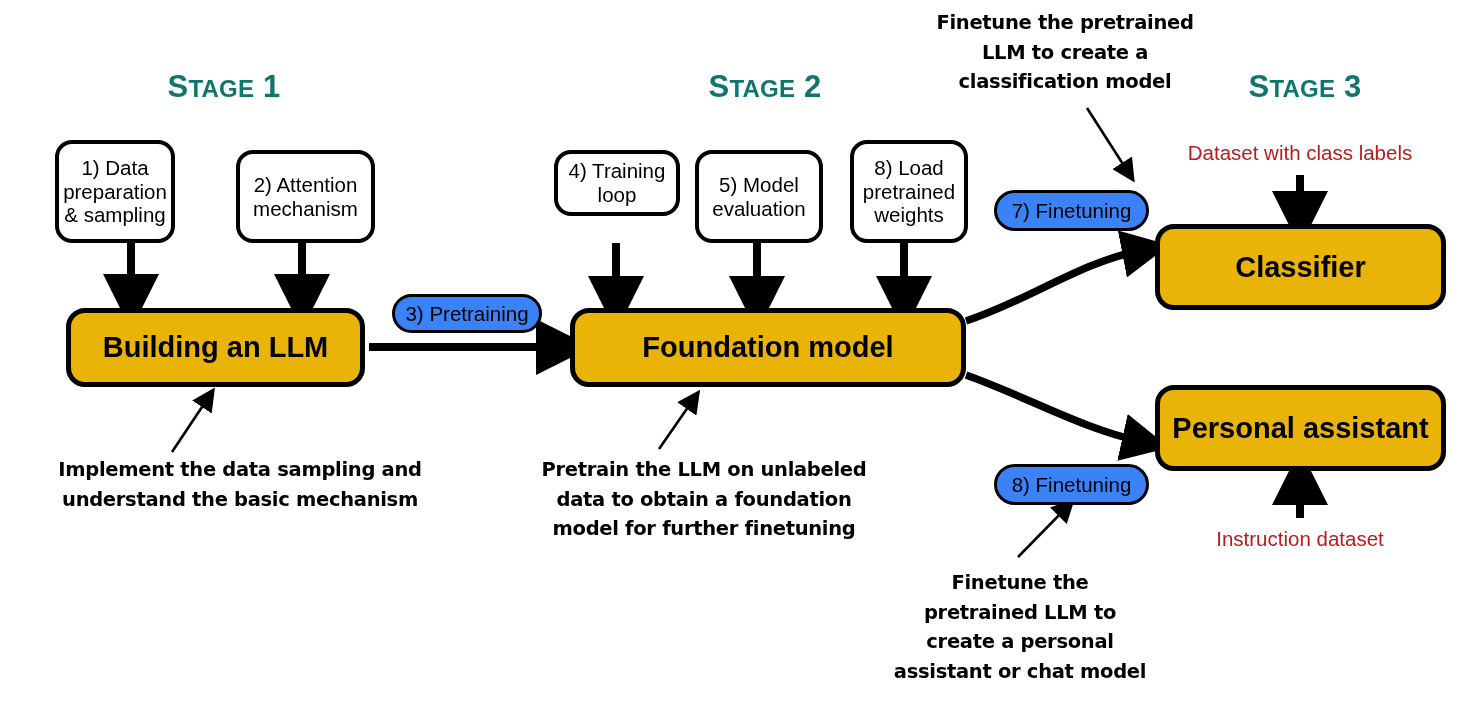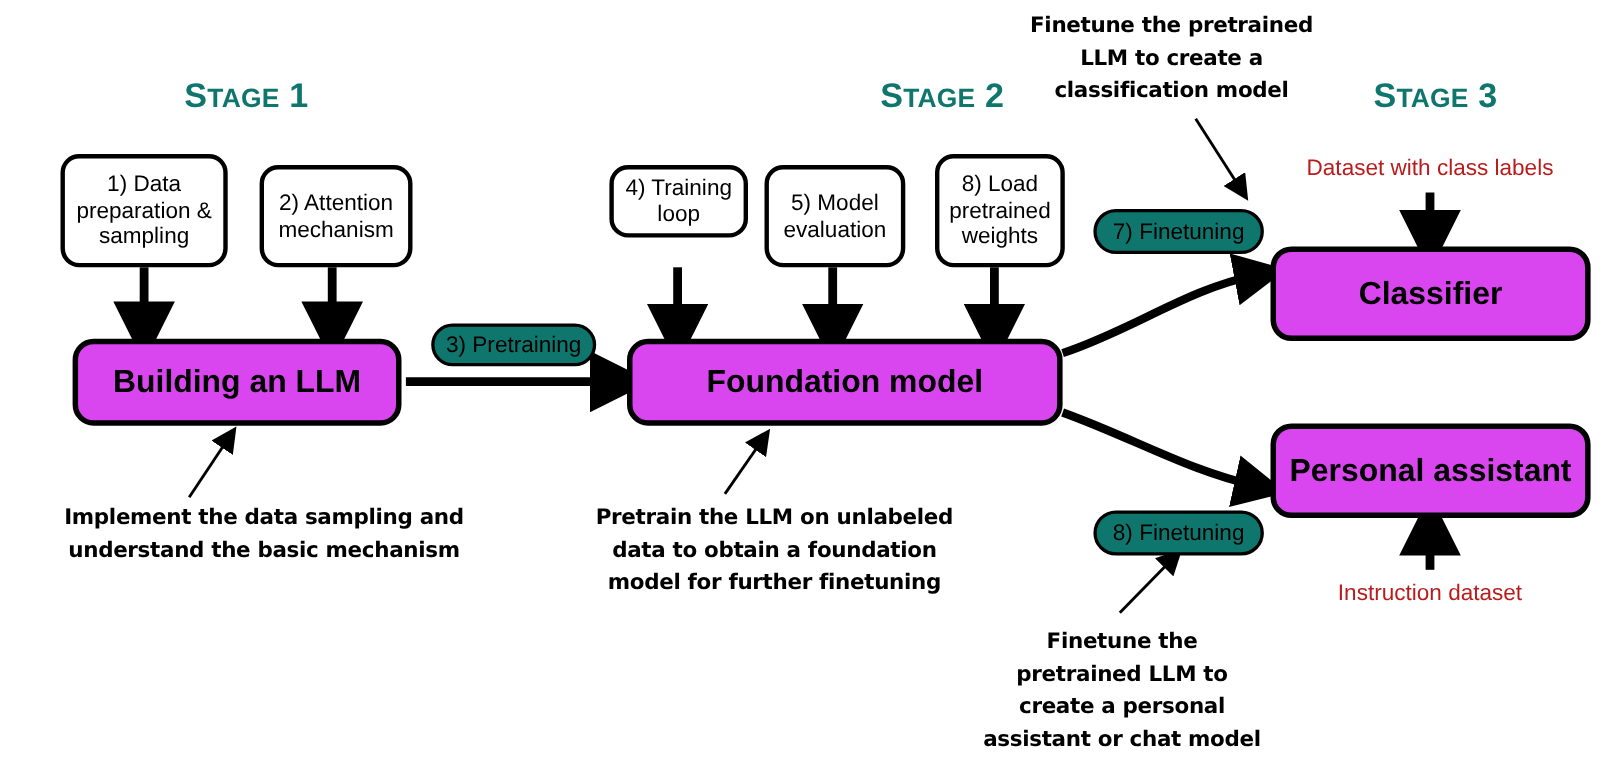--- a/index.html
+++ b/index.html
@@ -17,28 +17,28 @@
   .stage-title .cap{font-size:31px;}
   .stage-title .sc{font-size:24px;}
   .stage-title .num{font-size:31px;}
 
   .small-box{
     position:absolute;background:#ffffff;border:4px solid #000;border-radius:17px;
     display:flex;align-items:center;justify-content:center;text-align:center;
     font-size:20.5px;line-height:1.17;color:#000;box-sizing:border-box;padding:2px 6px;
   }
   .blue-box{
-    position:absolute;background:#d946ef;border:5px solid #000;border-radius:19px;
+    position:absolute;background:#eab308;border:5px solid #000;border-radius:19px;
     display:flex;align-items:center;justify-content:center;text-align:center;
     font-weight:bold;color:#000;box-sizing:border-box;
   }
   .blue-box.lg{font-size:29px;}
 
   .pill{
-    position:absolute;background:#0f766e;border:3.5px solid #000;border-radius:30px;
+    position:absolute;background:#3b82f6;border:3.5px solid #000;border-radius:30px;
     display:flex;align-items:center;justify-content:center;
     font-size:20.5px;color:#000;box-sizing:border-box;padding:0 10px;white-space:nowrap;
   }
 
   .caption{
     position:absolute;font-weight:bold;font-size:19.5px;line-height:1.52;
     color:#000;text-align:center;
     font-family:"DejaVu Sans","Liberation Sans",sans-serif;
     letter-spacing:-0.3px;
   }
@@ -86,28 +86,28 @@
 
     <line x1="172" y1="452" x2="208" y2="398" stroke="#000" stroke-width="2.6" marker-end="url(#ah-thin)"></line>
     <line x1="659" y1="449" x2="693" y2="400" stroke="#000" stroke-width="2.6" marker-end="url(#ah-thin)"></line>
     <line x1="1087" y1="108" x2="1128" y2="172" stroke="#000" stroke-width="2.6" marker-end="url(#ah-thin)"></line>
     <line x1="1018" y1="557" x2="1066" y2="508" stroke="#000" stroke-width="2.6" marker-end="url(#ah-thin)"></line>
   </svg>
 
   <div class="stage-title" style="left:94px;top:69px;width:260px;text-align:center;">
     <span class="cap">S</span><span class="sc">TAGE</span><span class="num"> </span><span class="num">1</span>
   </div>
-  <div class="stage-title" style="left:653px;top:69px;width:260px;text-align:right;">
+  <div class="stage-title" style="left:635px;top:69px;width:260px;text-align:center;">
     <span class="cap">S</span><span class="sc">TAGE</span><span class="num"> </span><span class="num">2</span>
   </div>
   <div class="stage-title" style="left:1175px;top:69px;width:260px;text-align:center;">
     <span class="cap">S</span><span class="sc">TAGE</span><span class="num"> </span><span class="num">3</span>
   </div>
 
-  <div class="small-box" style="left:55px;top:140px;width:152px;height:103px;">1) Data preparation &amp; sampling</div>
+  <div class="small-box" style="left:55px;top:140px;width:120px;height:103px;">1) Data preparation &amp; sampling</div>
 
   <div class="small-box" style="left:236px;top:150px;width:139px;height:93px;">2) Attention mechanism</div>
 
   <div class="small-box" style="left:554px;top:150px;width:126px;height:66px;">4) Training loop</div>
 
   <div class="small-box" style="left:695px;top:150px;width:128px;height:93px;">5) Model evaluation</div>
 
   <div class="small-box" style="left:850px;top:140px;width:118px;height:103px;">8) Load pretrained weights</div>
 
   <div class="pill" style="left:392px;top:294px;width:150px;height:39px;">3) Pretraining</div>

